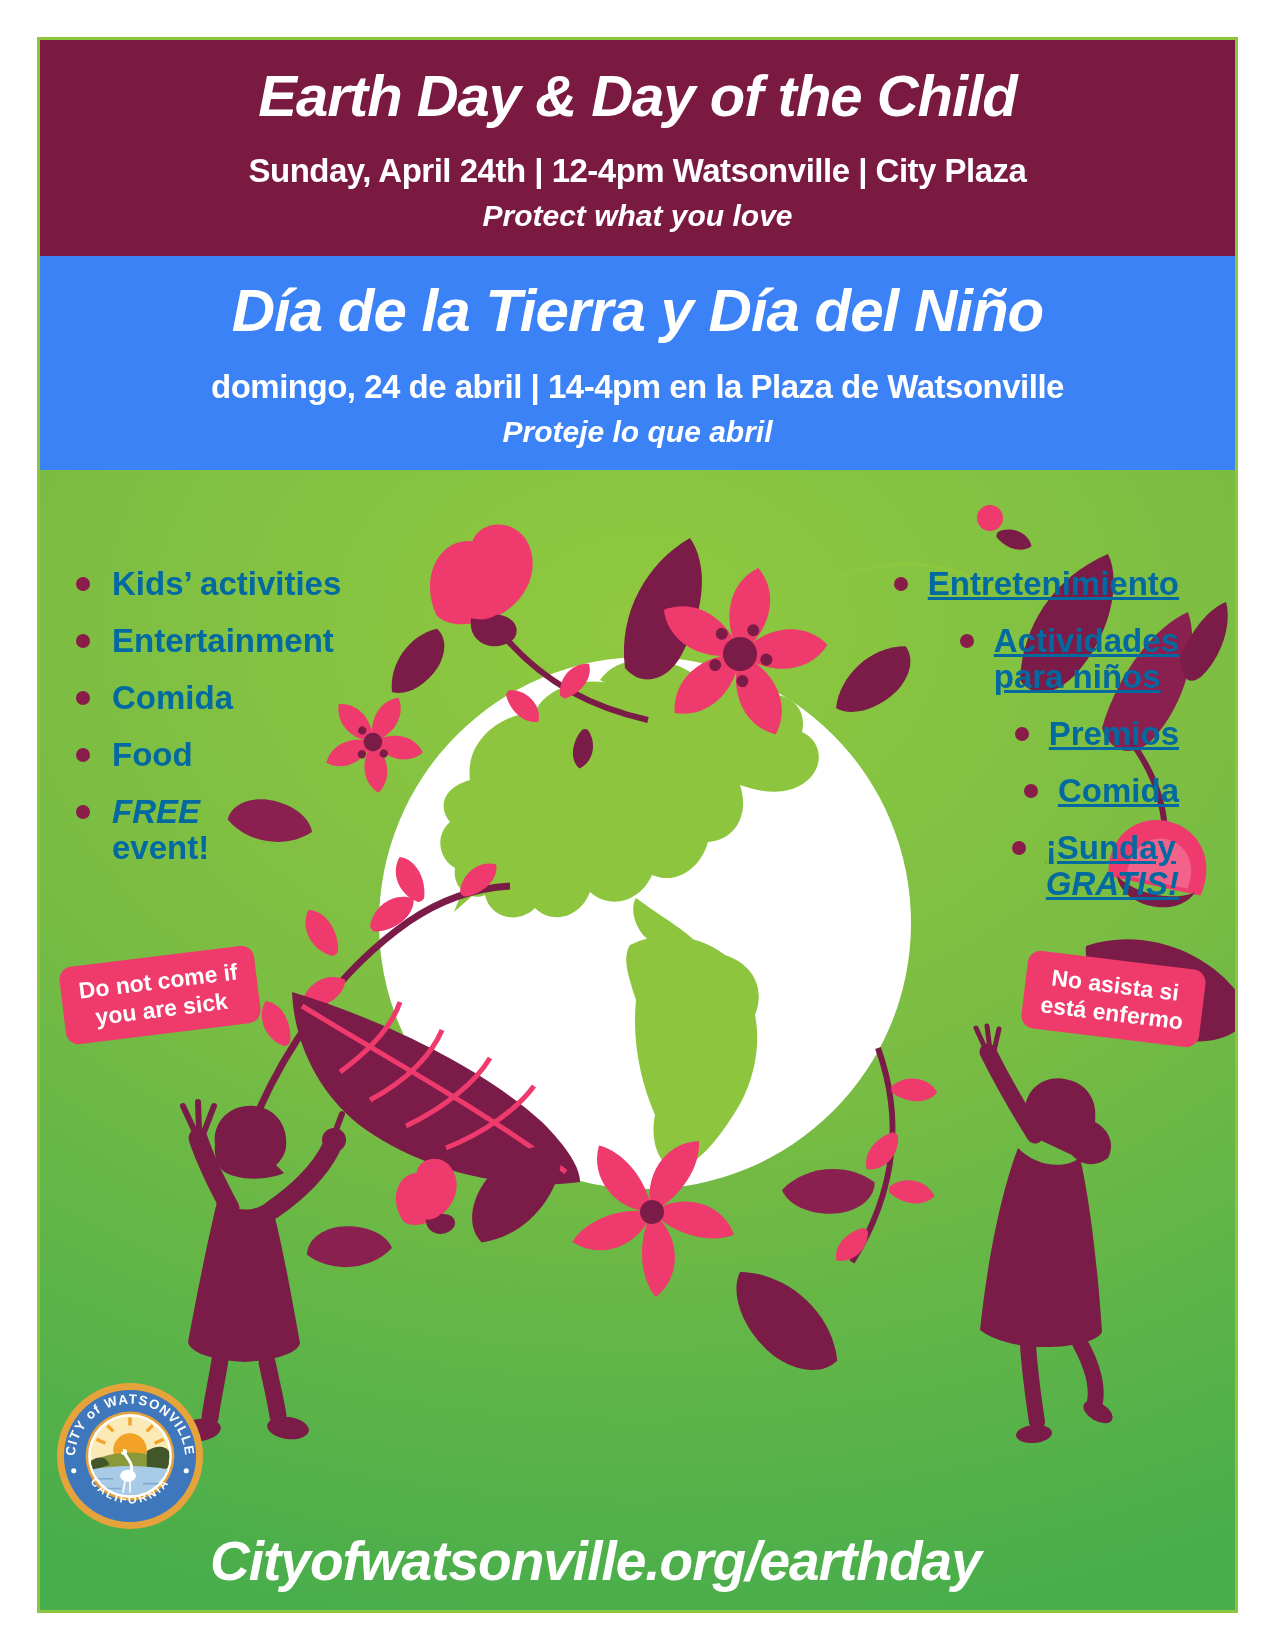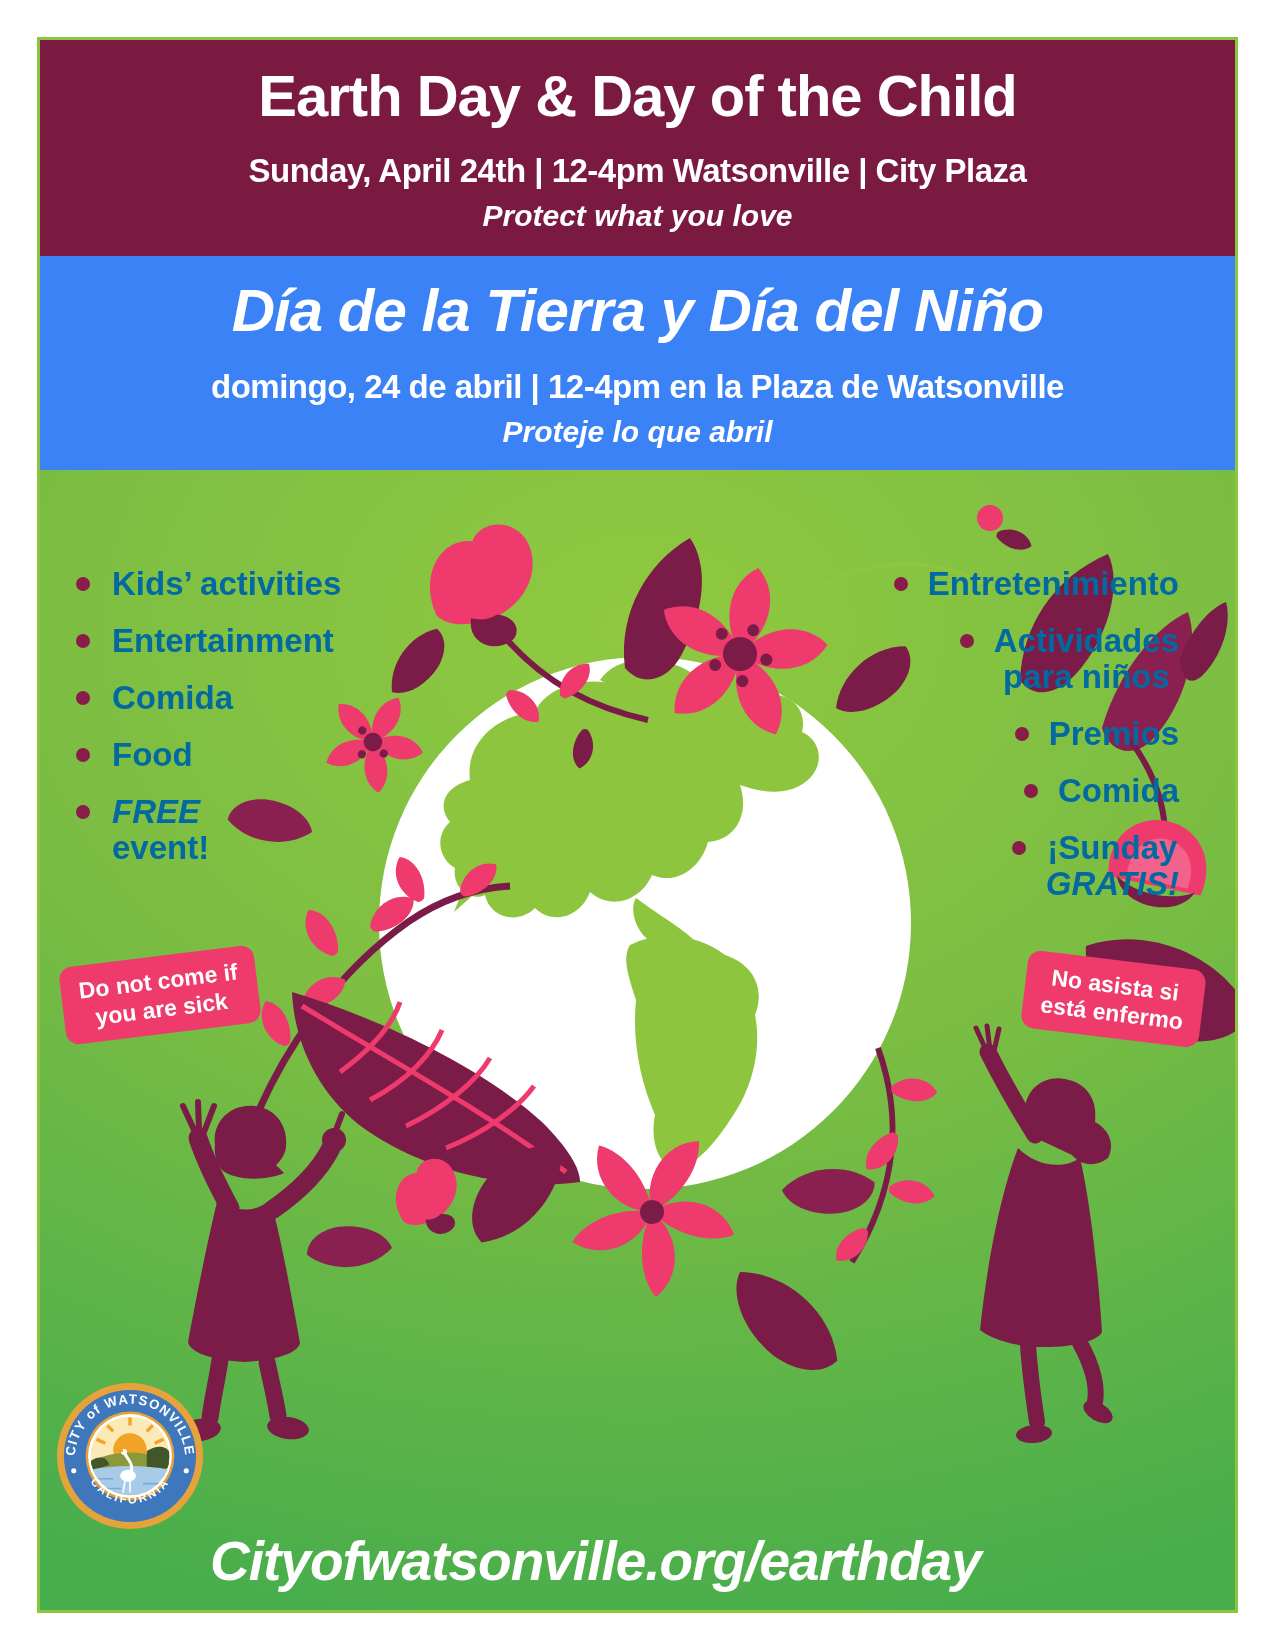--- a/index.html
+++ b/index.html
@@ -6,30 +6,30 @@
   body{width:1275px;height:1650px;position:relative;font-family:"Liberation Sans",sans-serif;-webkit-font-smoothing:antialiased;}
   .frame{
     position:absolute;left:37px;top:37px;width:1201px;height:1576px;
     box-sizing:border-box;border:3px solid #8CC63F;overflow:hidden;
     display:flex;flex-direction:column;
   }
   
   .band-en{height:216px;background:#7A1A40;display:flex;flex-direction:column;align-items:center;justify-content:center;color:#fff;text-align:center;flex:0 0 auto;}
   .band-es{height:214px;background:#3b82f6;display:flex;flex-direction:column;align-items:center;justify-content:center;color:#fff;text-align:center;flex:0 0 auto;}
   .green-area{flex:1 1 auto;position:relative;background:radial-gradient(115% 90% at 50% 14%,#90C93F 0%,#7BBD43 45%,#46AD4C 100%);}
-  .title-en{font-size:58px;font-weight:bold;letter-spacing:-1px;line-height:64px;}
+  .title-en{font-size:58px;font-weight:bold;font-style:italic;letter-spacing:-1px;line-height:64px;}
   .title-es{font-size:60px;font-weight:bold;font-style:italic;letter-spacing:-1px;line-height:66px;}
   .subtitle{font-size:33px;font-weight:bold;letter-spacing:-0.5px;margin-top:24px;line-height:38px;}
   .tagline{font-size:30px;font-weight:bold;font-style:italic;margin-top:9px;line-height:34px;}
   
   .list{list-style:none;margin:0;padding:0;position:absolute;z-index:3;color:#0369a1;font-weight:bold;font-size:33px;line-height:36px;}
   .list li{margin-bottom:21px;display:flex;align-items:flex-start;}
   .list-left{left:36px;top:526px;width:340px;}
   .list-right{right:56px;top:526px;width:360px;justify-items:flex-end;}
-  .list-right li{justify-content:flex-end;text-align:center;}
+  .list-right li{justify-content:flex-end;text-align:left;text-decoration:underline;}
   .bullet{width:14px;height:14px;border-radius:50%;background:#8A1C4A;flex:0 0 auto;margin-top:11px;}
   .list-left .bullet{margin-right:22px;}
   .list-right .bullet{margin-right:20px;}
   .list em{font-style:italic;}
   
   .badge{position:absolute;z-index:4;background:#EF3A6C;color:#fff;font-weight:bold;font-size:23px;line-height:28px;text-align:center;padding:11px 18px;border-radius:13px;}
   .badge-en{left:22px;top:916px;transform:rotate(-7deg);}
   .badge-es{left:984px;top:920px;transform:rotate(7deg);}
   
   .illus{position:absolute;left:0;top:0;width:1195px;height:1570px;z-index:1;pointer-events:none;}
@@ -44,21 +44,21 @@
 <div class="frame">
 
   <header class="band band-en">
     <div class="title-en">Earth Day &amp; Day of the Child</div>
     <div class="subtitle">Sunday, April 24th | 12-4pm Watsonville | City Plaza</div>
     <div class="tagline">Protect what you love</div>
   </header>
 
   <section class="band band-es">
     <div class="title-es">Día de la Tierra y Día del Niño</div>
-    <div class="subtitle">domingo, 24 de abril | 12-4pm  en la Plaza de Watsonville</div>
+    <div class="subtitle">domingo, 24 de abril | 14-4pm  en la Plaza de Watsonville</div>
     <div class="tagline">Proteje lo que abril</div>
   </section>
 
   <section class="green-area"></section>
 
   <svg class="illus" viewBox="0 0 1195 1570" aria-hidden="true">
     <defs>
       <path id="petal" d="M0,0 C -24,-26 -28,-66 0,-88 C 28,-66 24,-26 0,0 Z"></path>
       <path id="petalB" d="M0,0 C -34,-10 -52,-48 -34,-78 C -12,-66 4,-32 0,0 Z"></path>
       <path id="leafP" d="M0,0 C 10,-22 38,-32 58,-18 C 54,2 28,13 4,8 C 1,6 0,3 0,0 Z"></path>

